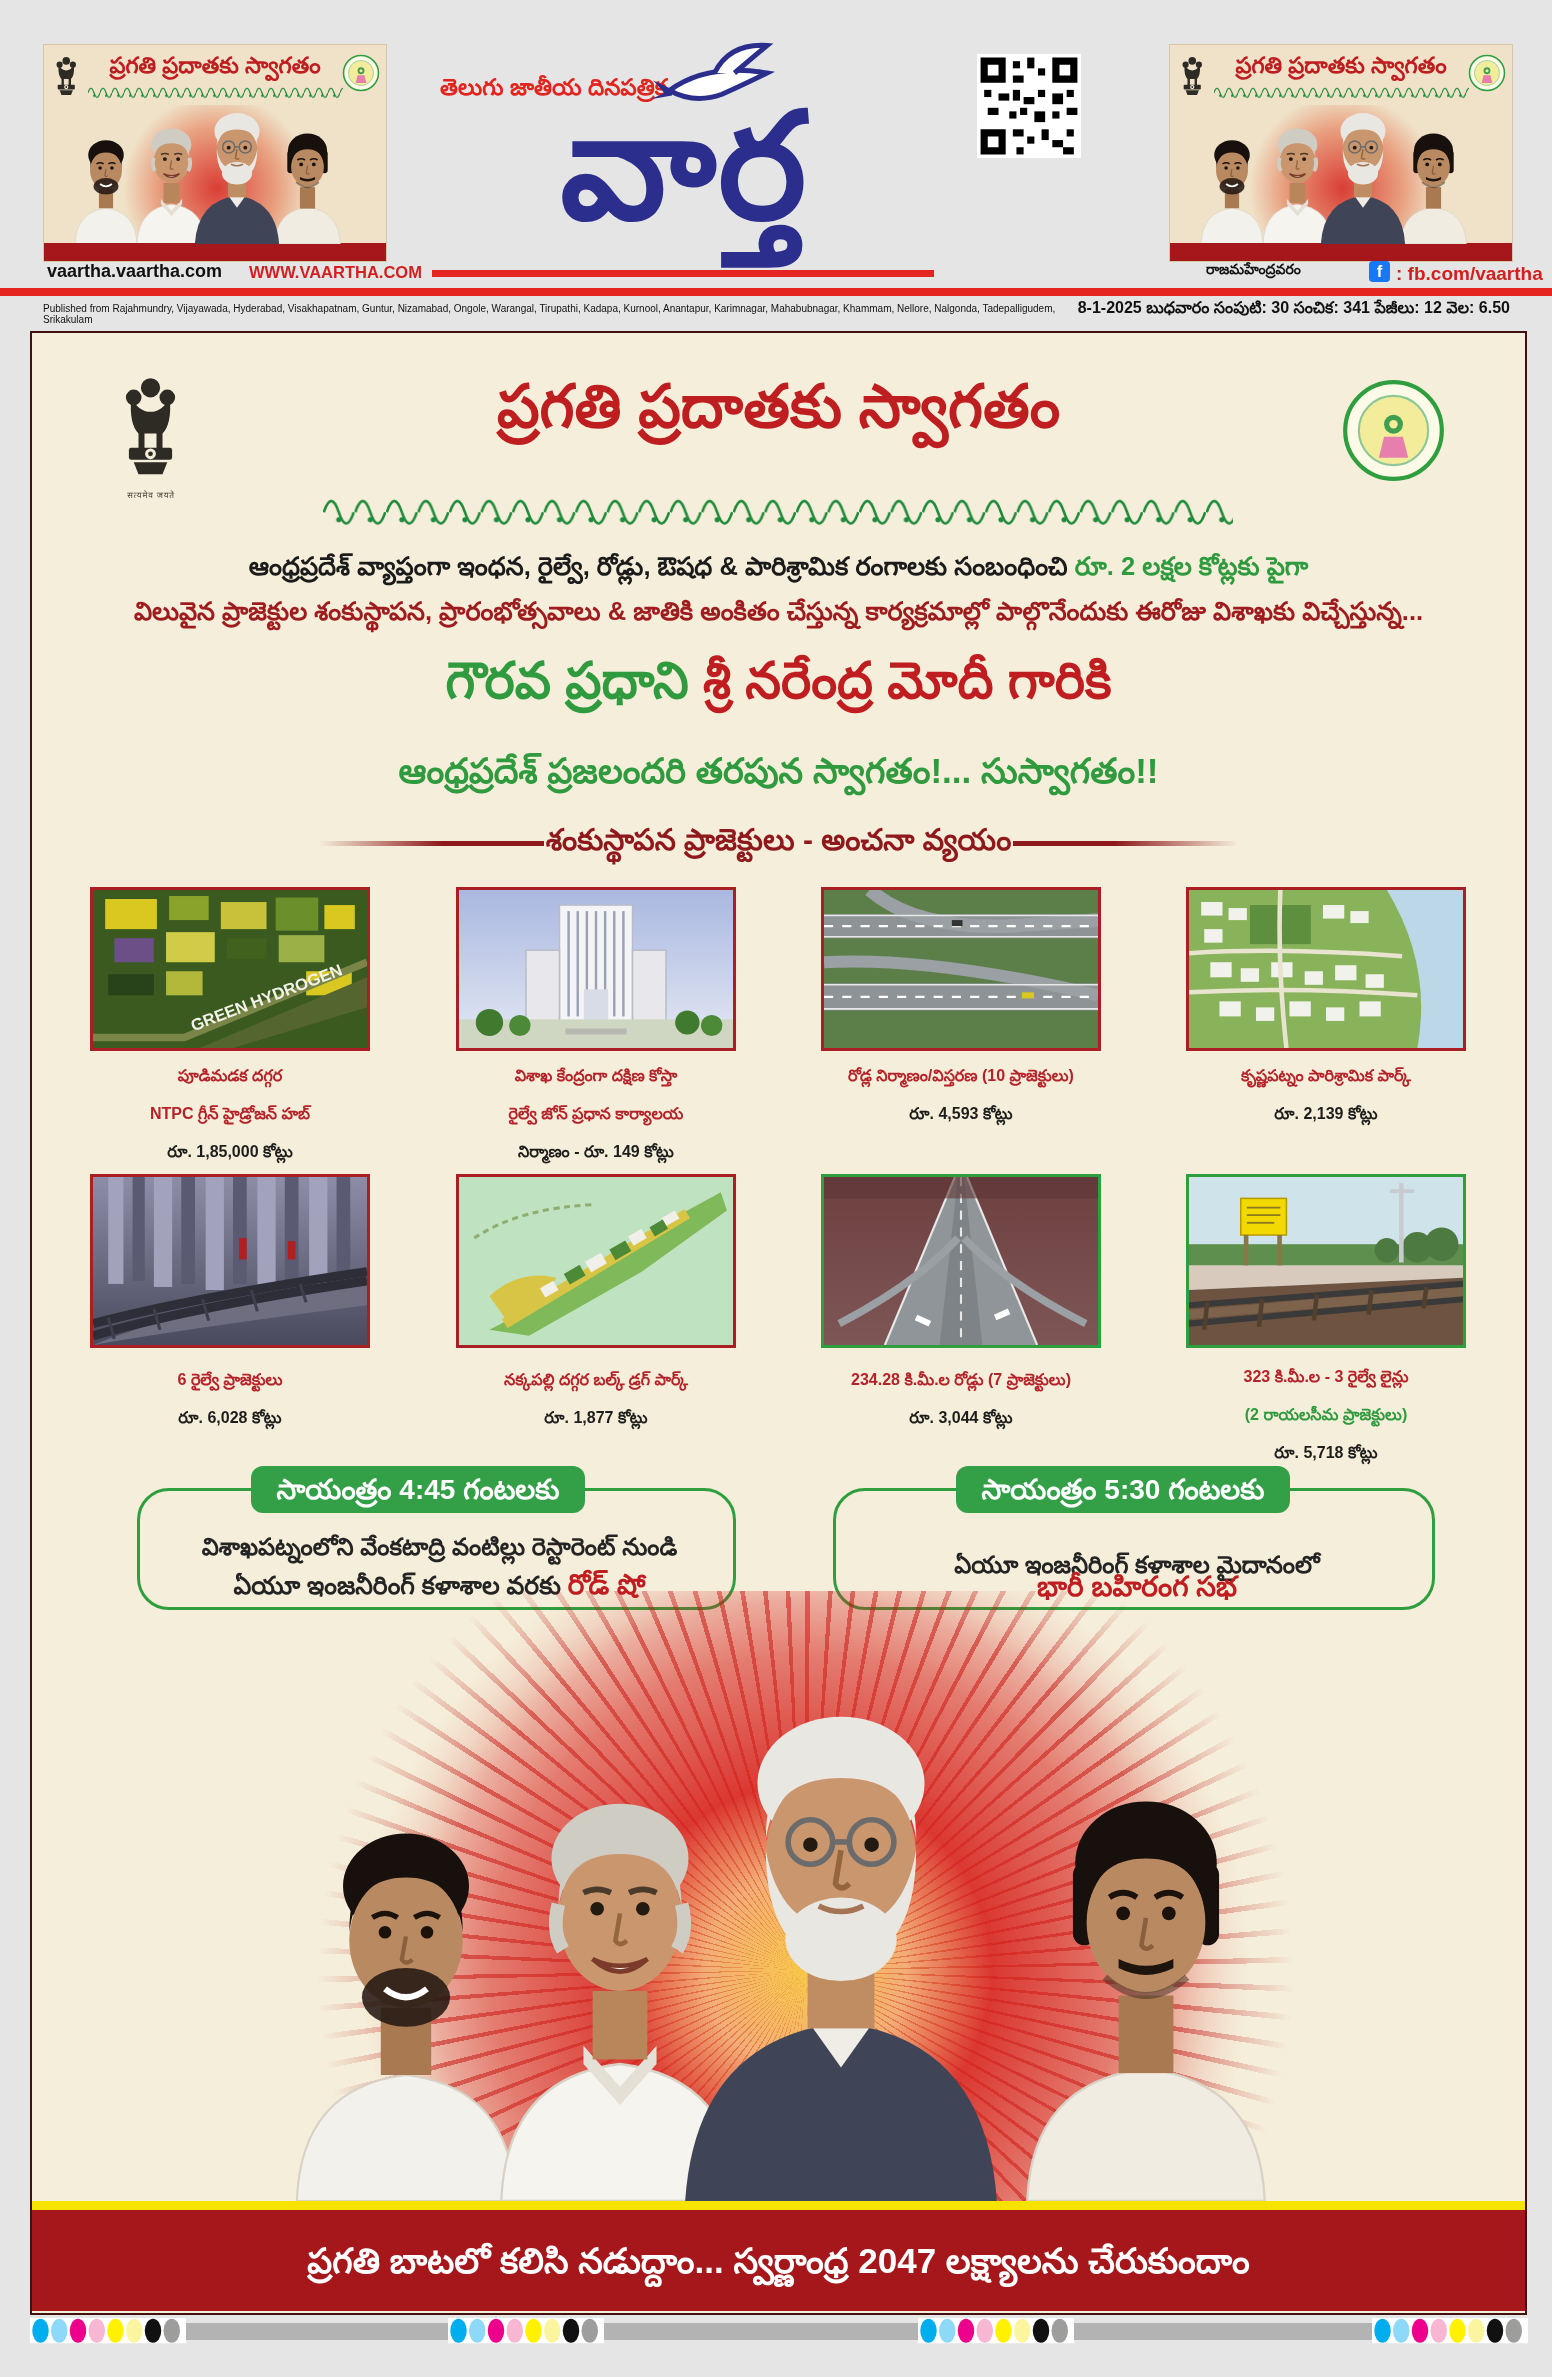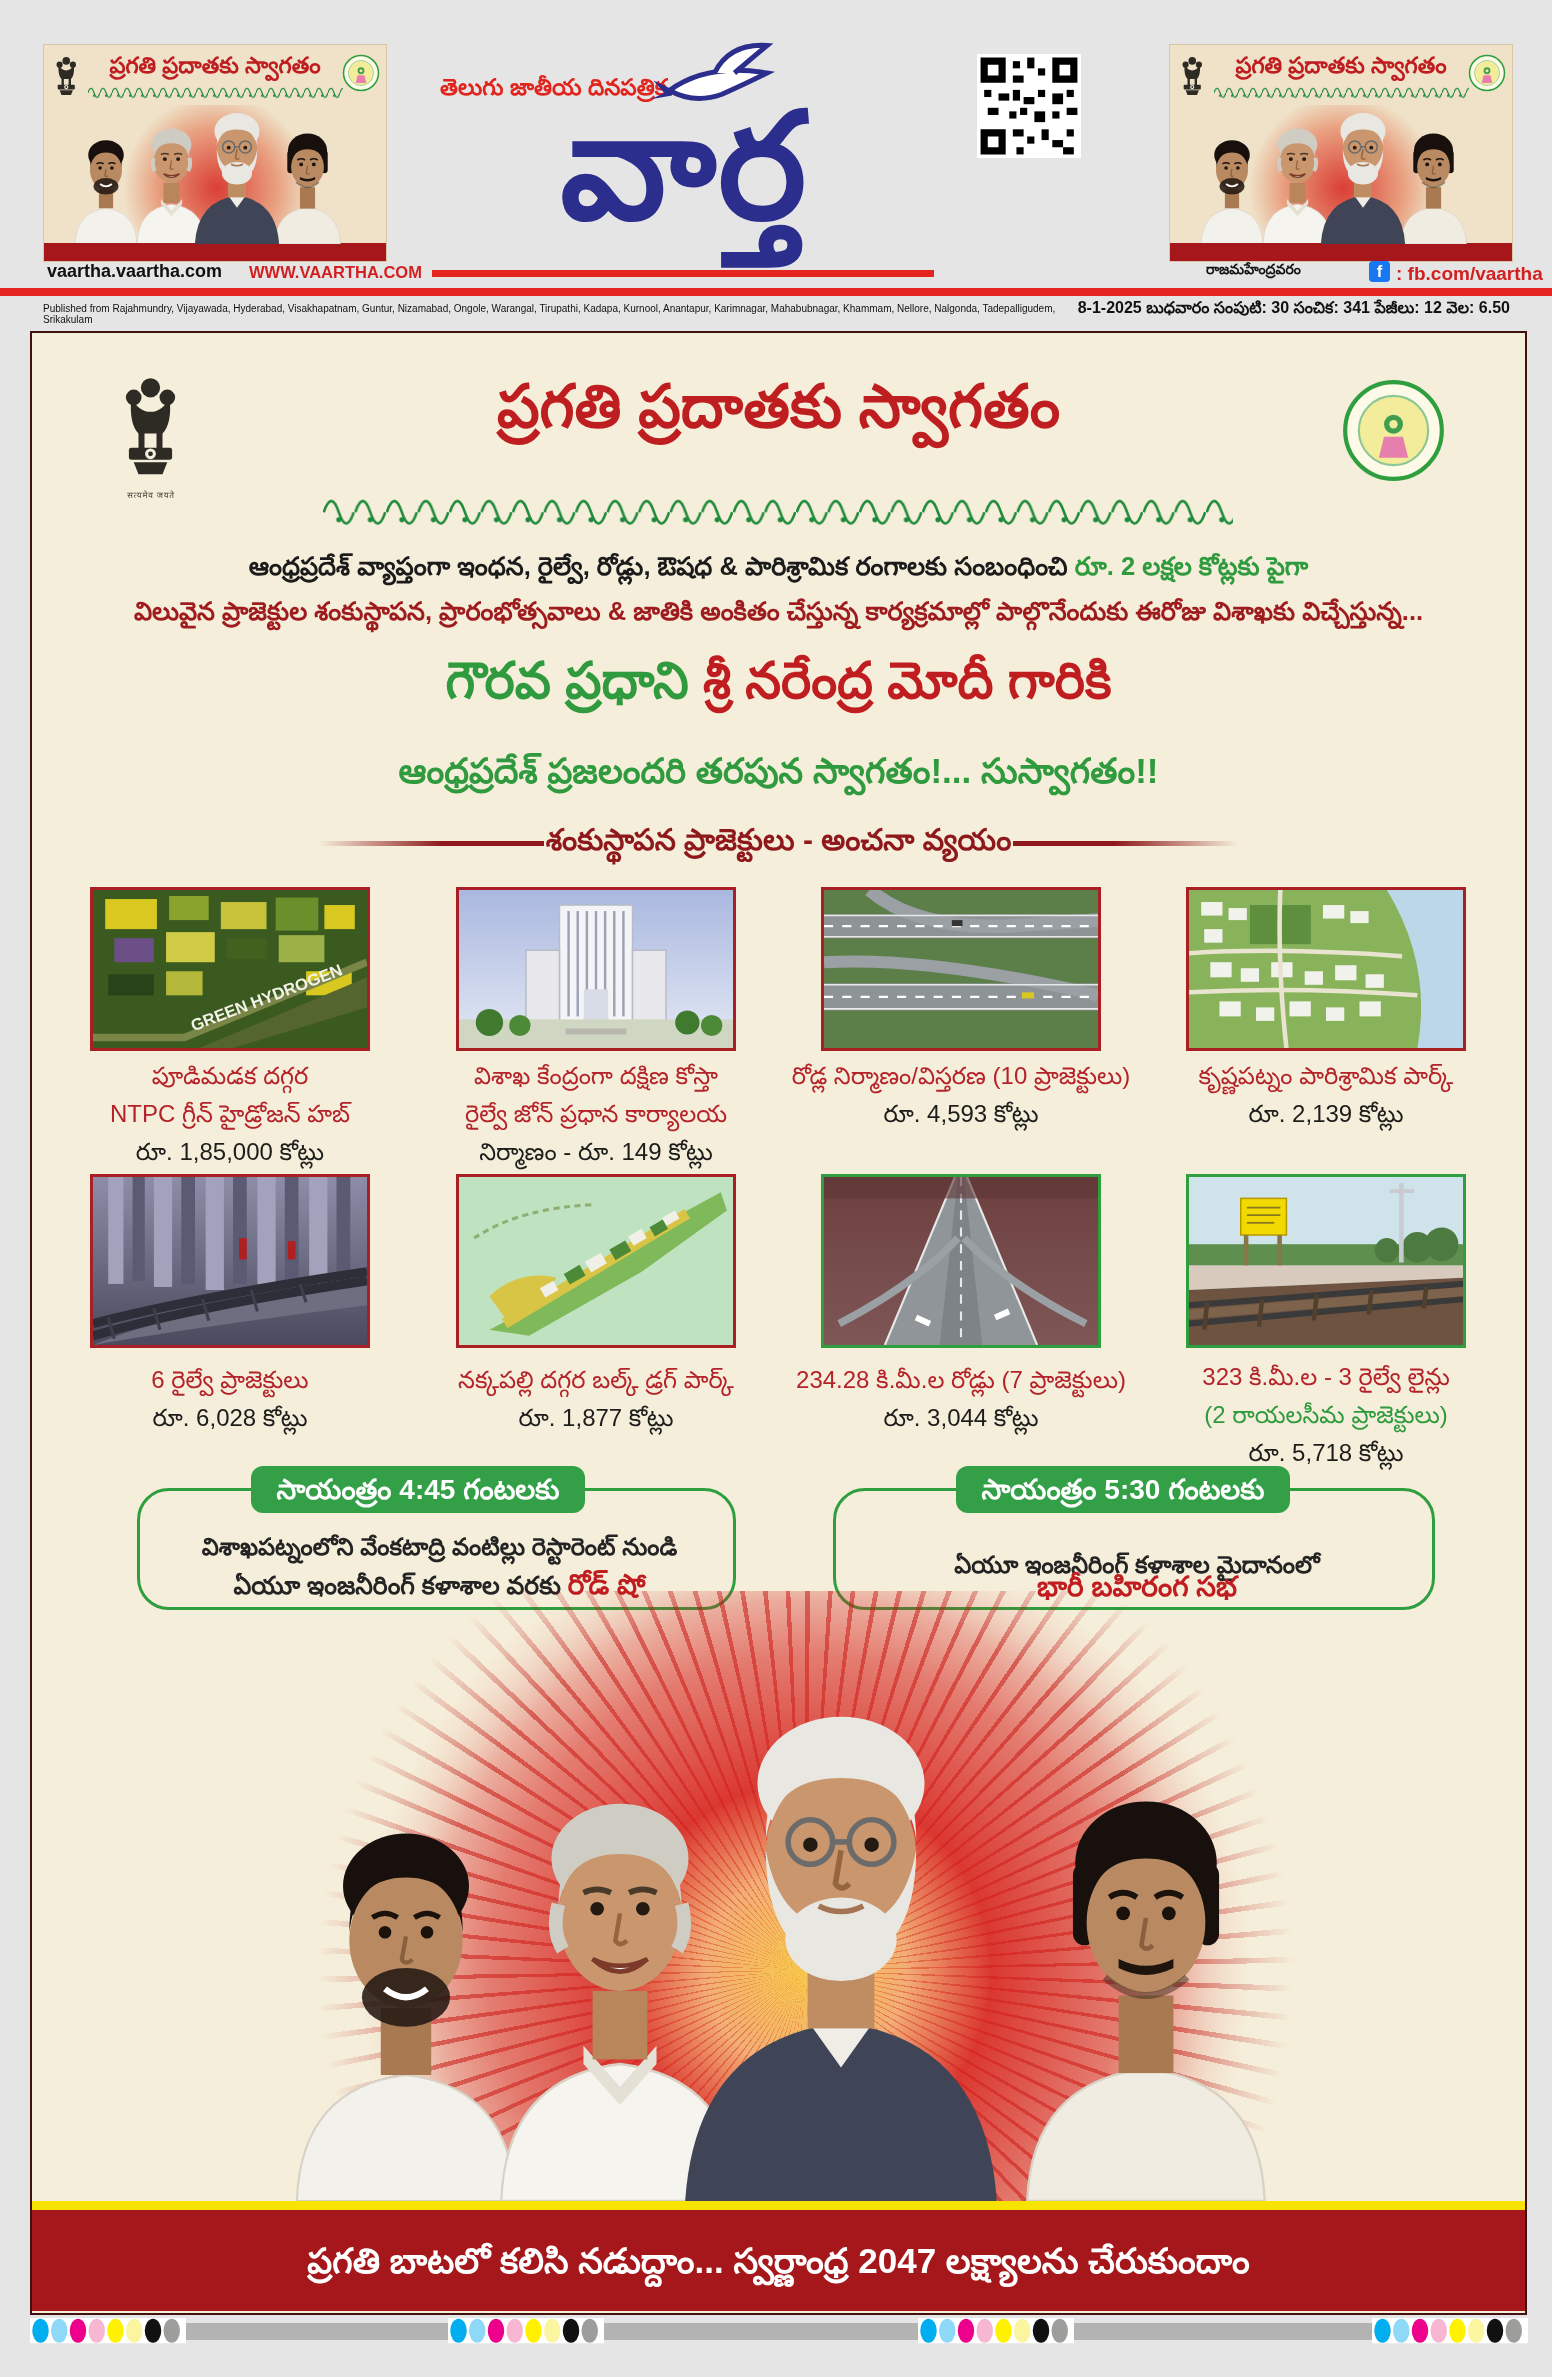--- a/index.html
+++ b/index.html
@@ -45,21 +45,21 @@
   .sechdr.s1 .line.r{background:linear-gradient(270deg,rgba(142,24,27,0) 0%,#8e181b 55%,#8e181b 100%);}
   .sechdr.s2{top:795px;left:787px;width:706px;gap:13.5px;}
   .sechdr.s2 .txt{color:#1f8a3b;font-size:28px;font-weight:bold;}
   .sechdr.s2 .line{background:#2f9e3f;width:83px;height:3.8px;border-radius:2.3px;}
 
   .pimg{width:280px;height:164px;box-sizing:border-box;border:3px solid #a91f23;background:#ddd;}
   .pimg svg{width:100%;height:100%;display:block;}
   .pimg.r2{height:174px;}
   .pimg.greenb{border-color:#2f9e3f;}
   .cap{width:334px;display:flex;flex-direction:column;align-items:center;}
-  .cap .cl{font-size:24px;font-weight:normal;line-height:38px;white-space:nowrap;}
+  .cap .cl{font-size:16px;font-weight:bold;line-height:38px;white-space:nowrap;}
   .cap .red{color:#b5232a;}
   .cap .grn{color:#2f9a3e;}
   .cap .cost{color:#1d1d1b;}
 
   .evbox{box-sizing:border-box;border:3px solid #2f9e3f;border-radius:32px;height:122px;}
   .evpill{background:#33a048;border-radius:12px;height:47px;color:#fff;font-size:28px;
     font-weight:bold;text-align:center;line-height:47px;padding:0 25.5px;white-space:nowrap;}
   .evl1{font-size:24px;font-weight:bold;color:#242424;white-space:nowrap;}
   .evl2{font-size:25px;font-weight:bold;color:#242424;white-space:nowrap;}
   .evl2 .rd{color:#c01d20;font-size:28px;}

